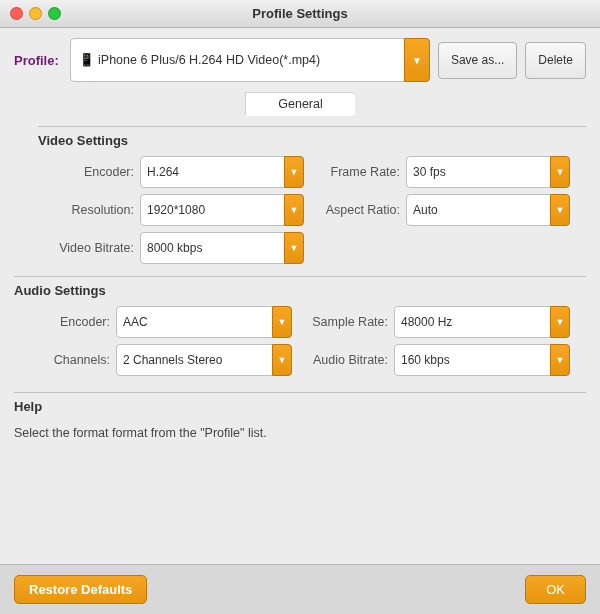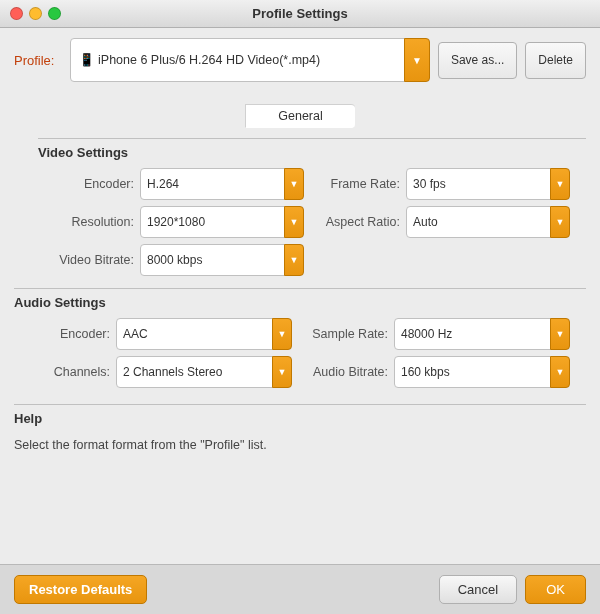--- a/index.html
+++ b/index.html
@@ -58,22 +58,22 @@
     }
 
     
     .profile-row {
       display: flex;
       align-items: center;
       gap: 8px;
       margin-bottom: 10px;
     }
     .profile-label {
-      font-weight: 400;
-      color: #c2410c;
+      font-weight: 700;
+      color: #701a75;
       min-width: 48px;
     }
     .profile-select-wrapper {
       flex: 1;
       position: relative;
     }
     .profile-select {
       width: 100%;
       padding: 4px 28px 4px 8px;
       border: 1px solid #c0c0c0;
@@ -114,21 +114,20 @@
       height: 37px;
       white-space: nowrap;
     }
 
     
     .tabs-row {
       display: flex;
       justify-content: center;
       gap: 9px;
       margin-bottom: 10px;
-      margin-top: 12px;
     }
     .tab-btn {
       padding: 4px 32px;
       border: 1px solid #d0d0d0;
       background: #f0f0f0;
       font-size: 12.5px;
       cursor: pointer;
       color: #333;
     }
     .tab-btn.active {
@@ -418,16 +417,15 @@
     <div class="section-title">Help</div>
     <div class="help-text">Select the format format from the "Profile" list.</div>
   </div>
 
   <div class="spacer"></div>
 </div>
 
 <div class="footer">
   <button class="btn-restore">Restore Defaults</button>
   <div class="footer-right">
-    <button class="btn-cancel">Cancel</button>
     <button class="btn-ok">OK</button>
   </div>
 </div>
 
 </body></html>

